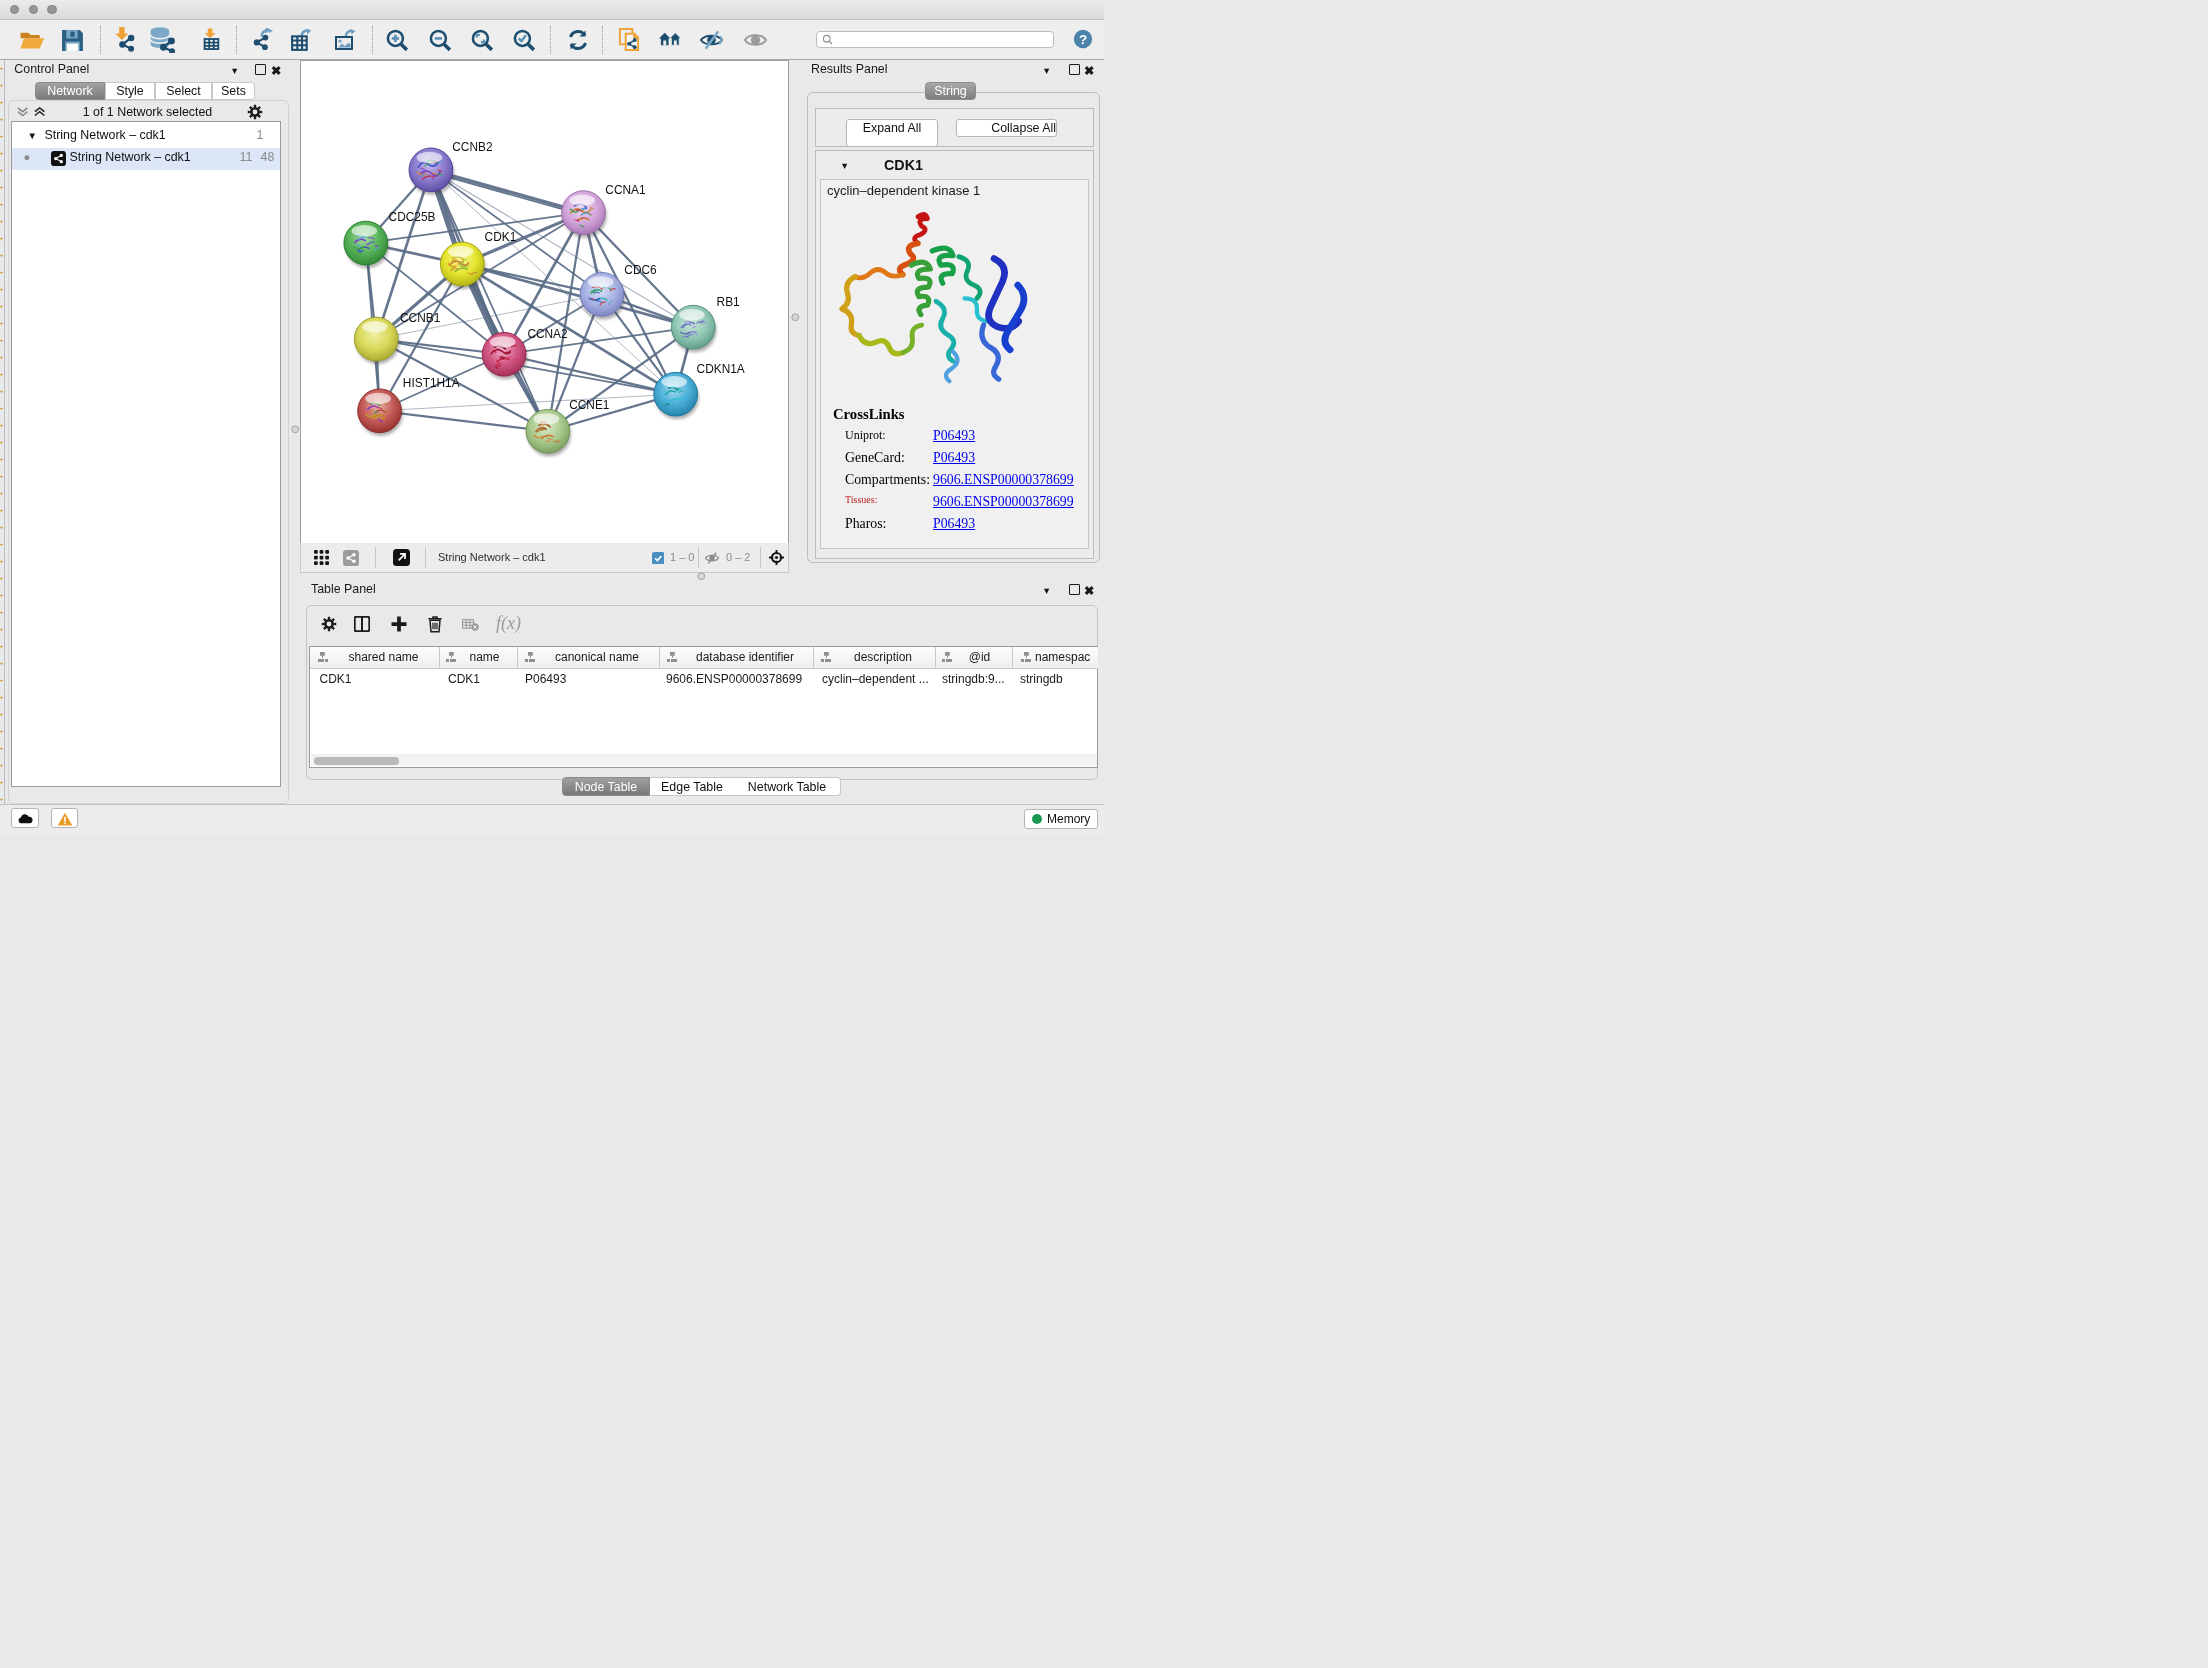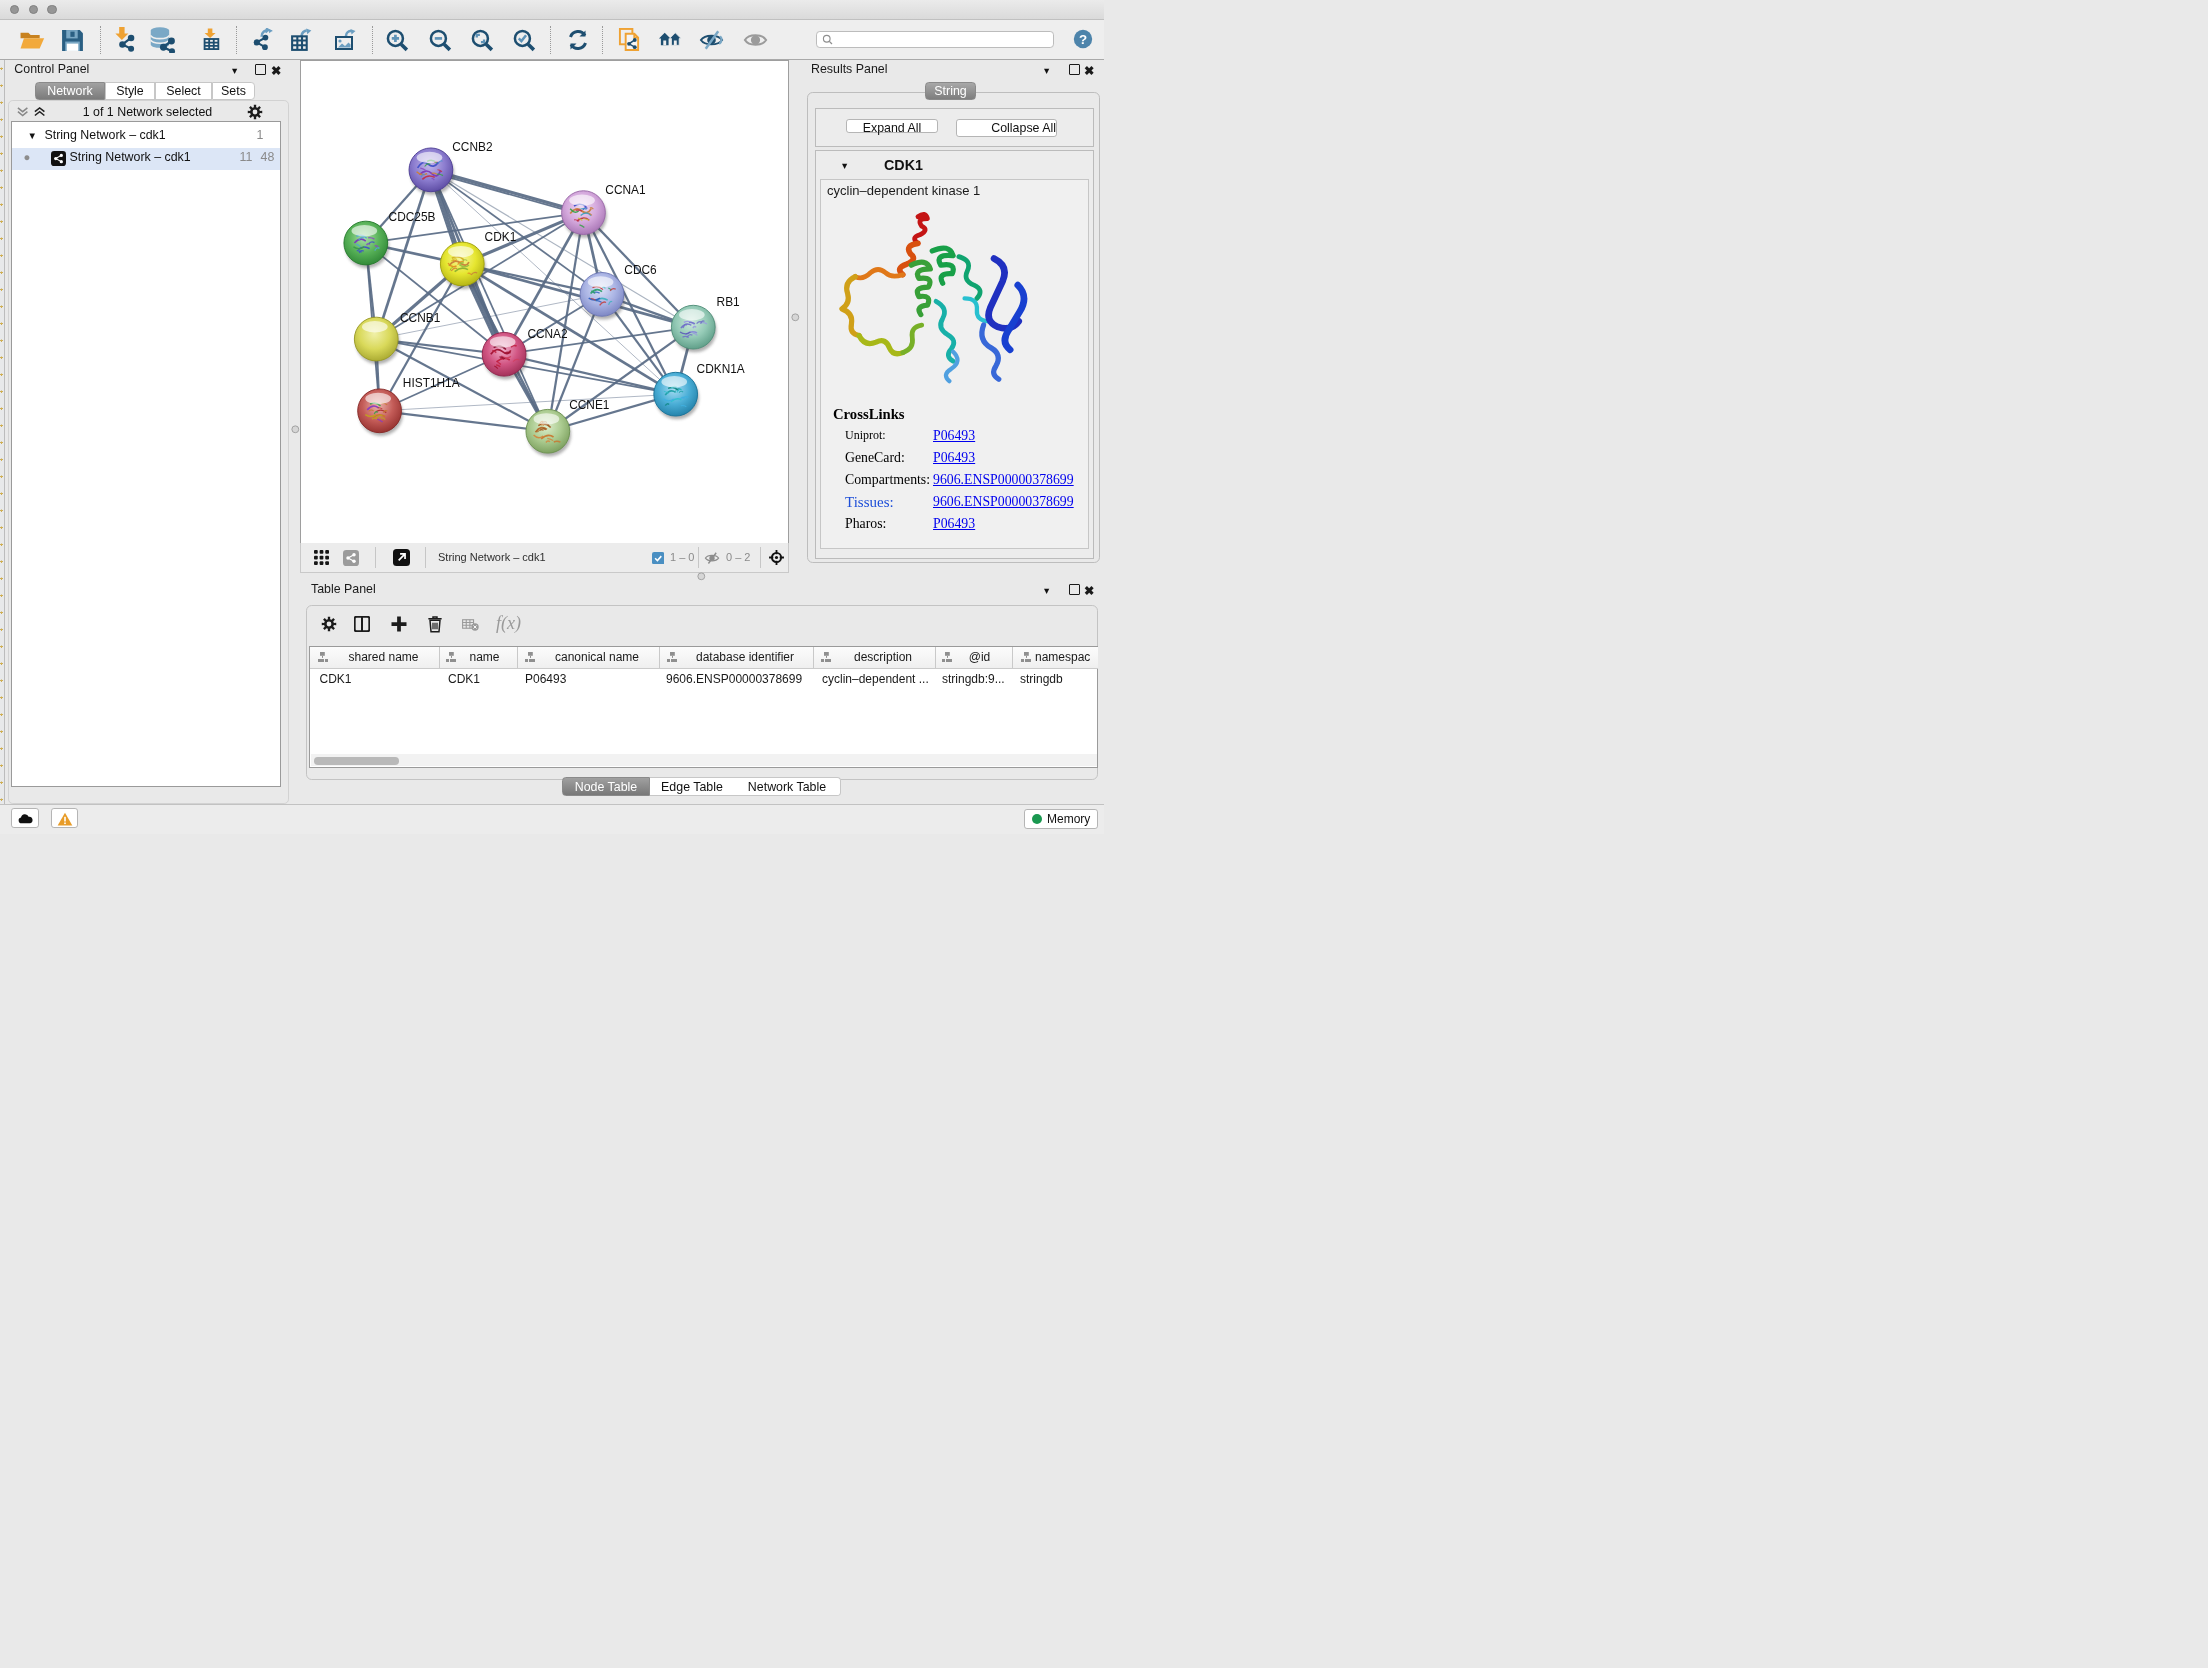--- a/index.html
+++ b/index.html
@@ -605,21 +605,21 @@
 <svg class="abs" style="left:697px;top:572px;" width="8.6" height="8.6" viewBox="0 0 9 9">
     <circle cx="4.5" cy="4.5" r="3.6" fill="#d6d6d6" stroke="#9f9f9f" stroke-width="1"></circle>
   </svg>
 <div class="abs ptitle" style="left:811px;top:62px;">Results Panel</div>
 <div class="abs" style="left:1044px;top:64px;font-size:10.5px;color:#111;">▾</div>
 <div class="abs" style="left:1069px;top:64px;width:8.6px;height:8.6px;border:1.5px solid #1a1a1a;border-radius:1px;"></div>
 <div class="abs" style="left:1084px;top:63px;font-size:12.4px;font-weight:bold;color:#1a1a1a;">✖</div>
 <div class="abs" id="res-container"></div>
 <div class="abs" style="left:925px;top:82px;width:51px;height:18px;background:linear-gradient(#a8a8a8,#7e7e7e);border:1px solid #8a8a8a;border-radius:3.8px;color:#fff;font-size:12.4px;text-align:center;line-height:17px;box-sizing:border-box;">String</div>
 <div class="abs" style="left:815px;top:108px;width:279px;height:39px;background:#ececec;border:1px solid #bbb;box-sizing:border-box;"></div>
-<div class="btn" style="left:846px;top:119px;width:92px;height:14px;line-height:16px;">Expand All</div>
+<div class="btn" style="left:846px;top:119px;width:92px;height:28px;line-height:16px;">Expand All</div>
 <div class="btn" style="left:956px;top:119px;width:101px;height:18px;line-height:16px;text-align:right;">Collapse All</div>
 <div class="abs" style="left:815px;top:150px;width:279px;height:409px;background:#ececec;border:1px solid #bbb;box-sizing:border-box;"></div>
 <div class="abs" style="left:842px;top:159px;font-size:10.5px;color:#111;">▾</div>
 <div class="abs" style="left:884px;top:157px;font-size:14.3px;font-weight:bold;color:#111;">CDK1</div>
 <div class="abs" style="left:820px;top:179px;width:269px;height:370px;background:#f0f0f0;border:1px solid #c6c6c6;box-sizing:border-box;"></div>
 <div class="abs" style="left:827px;top:183px;font-size:13px;color:#1a1a1a;">cyclin–dependent kinase 1</div>
 <svg class="abs" style="left:820px;top:211px;" width="214" height="173" viewBox="0 0 225 182">
 <g fill="none" stroke-linecap="round" stroke-linejoin="round">
 <path d="M103 6 q8 -6 10 2 q-12 0 -6 8 q8 4 -2 9 q-10 3 -2 9" stroke="#c41414" stroke-width="5"></path>
 <path d="M103 34 q-14 2 -8 11 q8 6 -4 11 q-12 4 -4 11" stroke="#d8500f" stroke-width="6"></path>
@@ -638,21 +638,21 @@
 <path d="M140 148 q10 10 -2 18 q-10 6 -2 13" stroke="#50a0e0" stroke-width="4.5"></path>
 </g>
 </svg>
 <div class="abs serif" style="left:833px;top:406px;font-size:14.7px;font-weight:bold;color:#000;">CrossLinks</div>
 <div class="abs serif" style="left:845px;top:428px;font-size:12px;color:#000;">Uniprot:</div>
 <div class="abs serif" style="left:933px;top:428px;font-size:13.8px;"><a class="lnk">P06493</a></div>
 <div class="abs serif" style="left:845px;top:450px;font-size:13.8px;color:#000;">GeneCard:</div>
 <div class="abs serif" style="left:933px;top:450px;font-size:13.8px;"><a class="lnk">P06493</a></div>
 <div class="abs serif" style="left:845px;top:472px;font-size:13.8px;color:#000;">Compartments:</div>
 <div class="abs serif" style="left:933px;top:472px;font-size:13.8px;"><a class="lnk">9606.ENSP00000378699</a></div>
-<div class="abs serif" style="left:845px;top:494px;font-size:15px;color:#1d4ed8;">Tissues:</div>
+<div class="abs serif" style="left:845px;top:494px;font-size:10px;color:#b91c1c;">Tissues:</div>
 <div class="abs serif" style="left:933px;top:494px;font-size:13.8px;"><a class="lnk">9606.ENSP00000378699</a></div>
 <div class="abs serif" style="left:845px;top:516px;font-size:13.8px;color:#000;">Pharos:</div>
 <div class="abs serif" style="left:933px;top:516px;font-size:13.8px;"><a class="lnk">P06493</a></div>
 <svg class="abs" style="left:791px;top:313px;" width="8.6" height="8.6" viewBox="0 0 9 9">
     <circle cx="4.5" cy="4.5" r="3.6" fill="#d6d6d6" stroke="#9f9f9f" stroke-width="1"></circle>
   </svg>
 <div class="abs ptitle" style="left:311px;top:582px;">Table Panel</div>
 <div class="abs" style="left:1044px;top:584px;font-size:10.5px;color:#111;">▾</div>
 <div class="abs" style="left:1069px;top:584px;width:8.6px;height:8.6px;border:1.5px solid #1a1a1a;border-radius:1px;"></div>
 <div class="abs" style="left:1084px;top:583px;font-size:12.4px;font-weight:bold;color:#1a1a1a;">✖</div>

